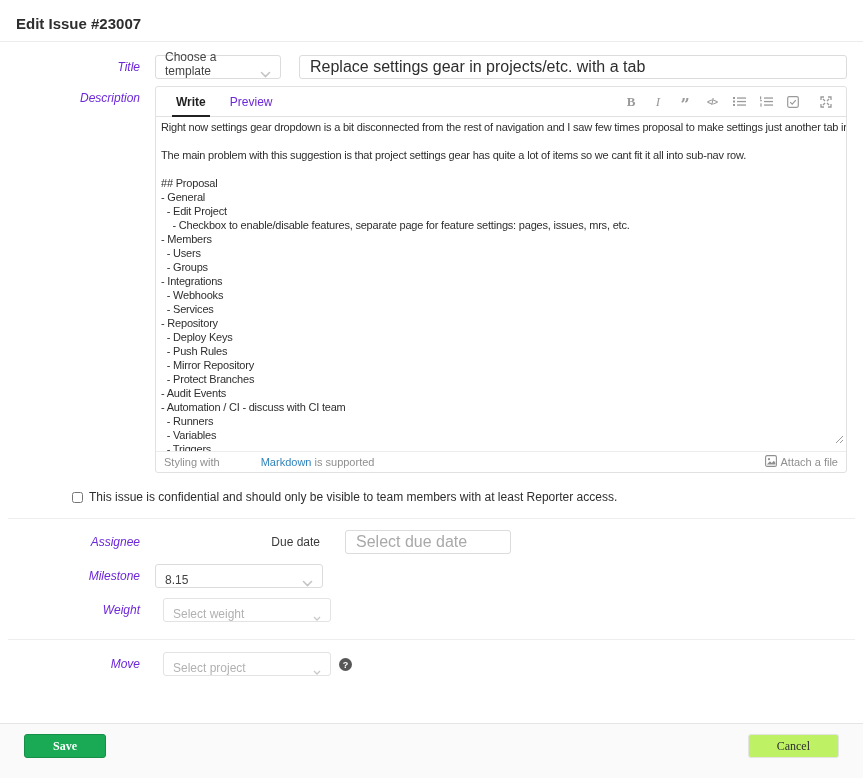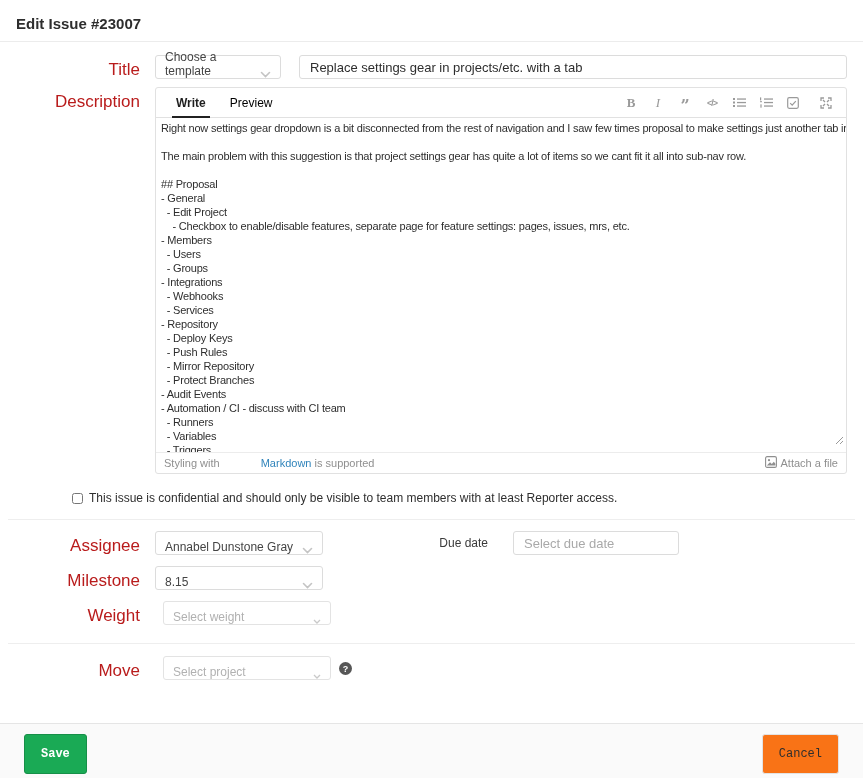--- a/index.html
+++ b/index.html
@@ -6,40 +6,40 @@
   html,body { background:#fff; }
   body { font-family:"Liberation Sans", sans-serif; color:#2e2e2e; }
   .page { position:relative; width:863px; height:778px; background:#fff; overflow:hidden; }
 
   .page-header { padding:15px 8px 9px 16px; border-bottom:1px solid #ececec; }
   .page-header h1 { font-size:15px; font-weight:700; color:#2e2e2e; }
 
   .form { padding-top:13px; }
   .row { display:flex; align-items:flex-start; }
   .row + .row { margin-top:8px; }
-  .col-label { flex:0 0 155px; padding-right:15px; text-align:right; font-size:17px; color:#b91c1c; padding-top:5px; }
+  .col-label { flex:0 0 155px; padding-right:15px; text-align:right; font-size:12px; color:#6d28d9; padding-top:5px;font-style:italic; }
   .controls { flex:1; margin-right:16px; display:flex; }
 
   
   .sel { height:24px; background:#fff; border:1px solid #dcdcdc; border-radius:3px;
          display:flex; align-items:flex-end; justify-content:space-between;
          padding:0 9px; font-size:12px; color:#444; cursor:pointer; }
   .sel .chev { display:flex; align-items:center; margin-left:8px; }
   .sel.muted { color:#b1b1b1; border-color:#e3e3e3;margin-left:8px; }
-  .txt { height:24px; border:1px solid #dcdcdc; border-radius:3px; font-size:13px;
+  .txt { height:24px; border:1px solid #dcdcdc; border-radius:3px; font-size:16px;
          color:#2e2e2e; padding:0 10px; font-family:"Liberation Sans", sans-serif; outline:none; }
   .txt::placeholder { color:#a9a9a9; }
 
   .template-sel { width:126px; }
   .title-input { flex:1; margin-left:18px; }
 
   
   .md-area { flex:1; border:1px solid #e1e1e1; border-radius:3px; background:#fff; position:relative; }
   .md-header { display:flex; align-items:stretch; height:30px; border-bottom:1px solid #e1e1e1; padding:0 8px 0 8px; }
-  .tab { font-size:12px; color:#000000; padding:0 12px; display:flex; align-items:center; cursor:pointer; position:relative; }
+  .tab { font-size:12px; color:#6d28d9; padding:0 12px; display:flex; align-items:center; cursor:pointer; position:relative; }
   .tab.active { color:#1f1f1f; font-weight:700; }
   .tab.active:after { content:""; position:absolute; left:8px; right:8px; bottom:-1px; height:2px; background:#212121; }
   .md-toolbar { margin-left:auto; display:flex; align-items:center; gap:11px; padding-right:4px; }
   .tb { color:#9a9a9a; cursor:pointer; display:flex; align-items:center; justify-content:center; width:16px; height:16px; }
   .tb-bold { font-family:"Liberation Serif", serif; font-weight:700; font-size:13px; }
   .tb-italic { font-family:"Liberation Serif", serif; font-style:italic; font-size:13px; }
   .tb-quote { font-family:"DejaVu Serif", serif; font-weight:700; font-size:16px; line-height:8px; padding-top:7px; }
   .tb-code { font-size:9px; letter-spacing:-1px; font-weight:700; }
   .tb-full { margin-left:6px; }
   .md-textarea { display:block; width:100%; height:334px; border:0; resize:none; outline:none;
@@ -65,23 +65,23 @@
   .right-pair .col-label-sm { flex:0 0 82px; padding-right:25px; text-align:right; font-size:12px; color:#3a3a3a; padding-top:5px; }
   .due-input { width:166px; }
 
   .move-row { margin-top:12px; }
   .help-icon { width:13px; height:13px; border-radius:50%; background:#565656; color:#fff; font-size:9px;
                font-weight:700; display:flex; align-items:center; justify-content:center; margin:6px 0 0 8px; cursor:pointer; }
 
   
   .form-actions { position:absolute; left:0; right:0; bottom:0; height:55px; background:#fafafa;
                   border-top:1px solid #e5e5e5; display:flex; align-items:flex-start; padding:10px 24px 0 24px; }
-  .btn { font-size:12px; border-radius:3px; padding:0 16px; height:40px; cursor:pointer; font-family:Liberation Mono, monospace; }
+  .btn { font-size:12px; border-radius:3px; padding:0 28px; height:24px; cursor:pointer; font-family:Liberation Serif, serif; }
   .btn-save { background:#1aaa55; border:1px solid #168f48; color:#fff; font-weight:700; }
-  .btn-cancel { margin-left:auto; background:#f97316; border:1px solid #e3e3e3; color:#2e2e2e; }
+  .btn-cancel { margin-left:auto; background:#bef264; border:1px solid #e3e3e3; color:#2e2e2e; }
 </style>
 </head>
 <body>
 
 <div class="page">
 
   <div class="page-header">
     <h1>Edit Issue #23007</h1>
   </div>
 
@@ -210,28 +210,20 @@
     <div class="confidential">
       <input type="checkbox" style="">
       <span>This issue is confidential and should only be visible to team members with at least Reporter access.</span>
     </div>
 
     <hr class="divider">
 
     <div class="meta">
       <div class="row">
         <div class="col-label">Assignee</div>
-        <div class="sel meta-sel">
-          <span>Annabel Dunstone Gray</span>
-          <span class="chev">
-            <svg width="11" height="7" viewBox="0 0 11 7">
-                <path d="M1.5 1.5l4 4 4-4" stroke="#c4c4c4" stroke-width="1.6" fill="none" stroke-linecap="round"></path>
-              </svg>
-          </span>
-        </div>
         <div class="right-pair">
           <div class="col-label-sm">Due date</div>
           <input class="txt due-input" type="text" placeholder="Select due date" style="">
         </div>
       </div>
 
       <div class="row">
         <div class="col-label">Milestone</div>
         <div class="sel meta-sel">
           <span>8.15</span>

